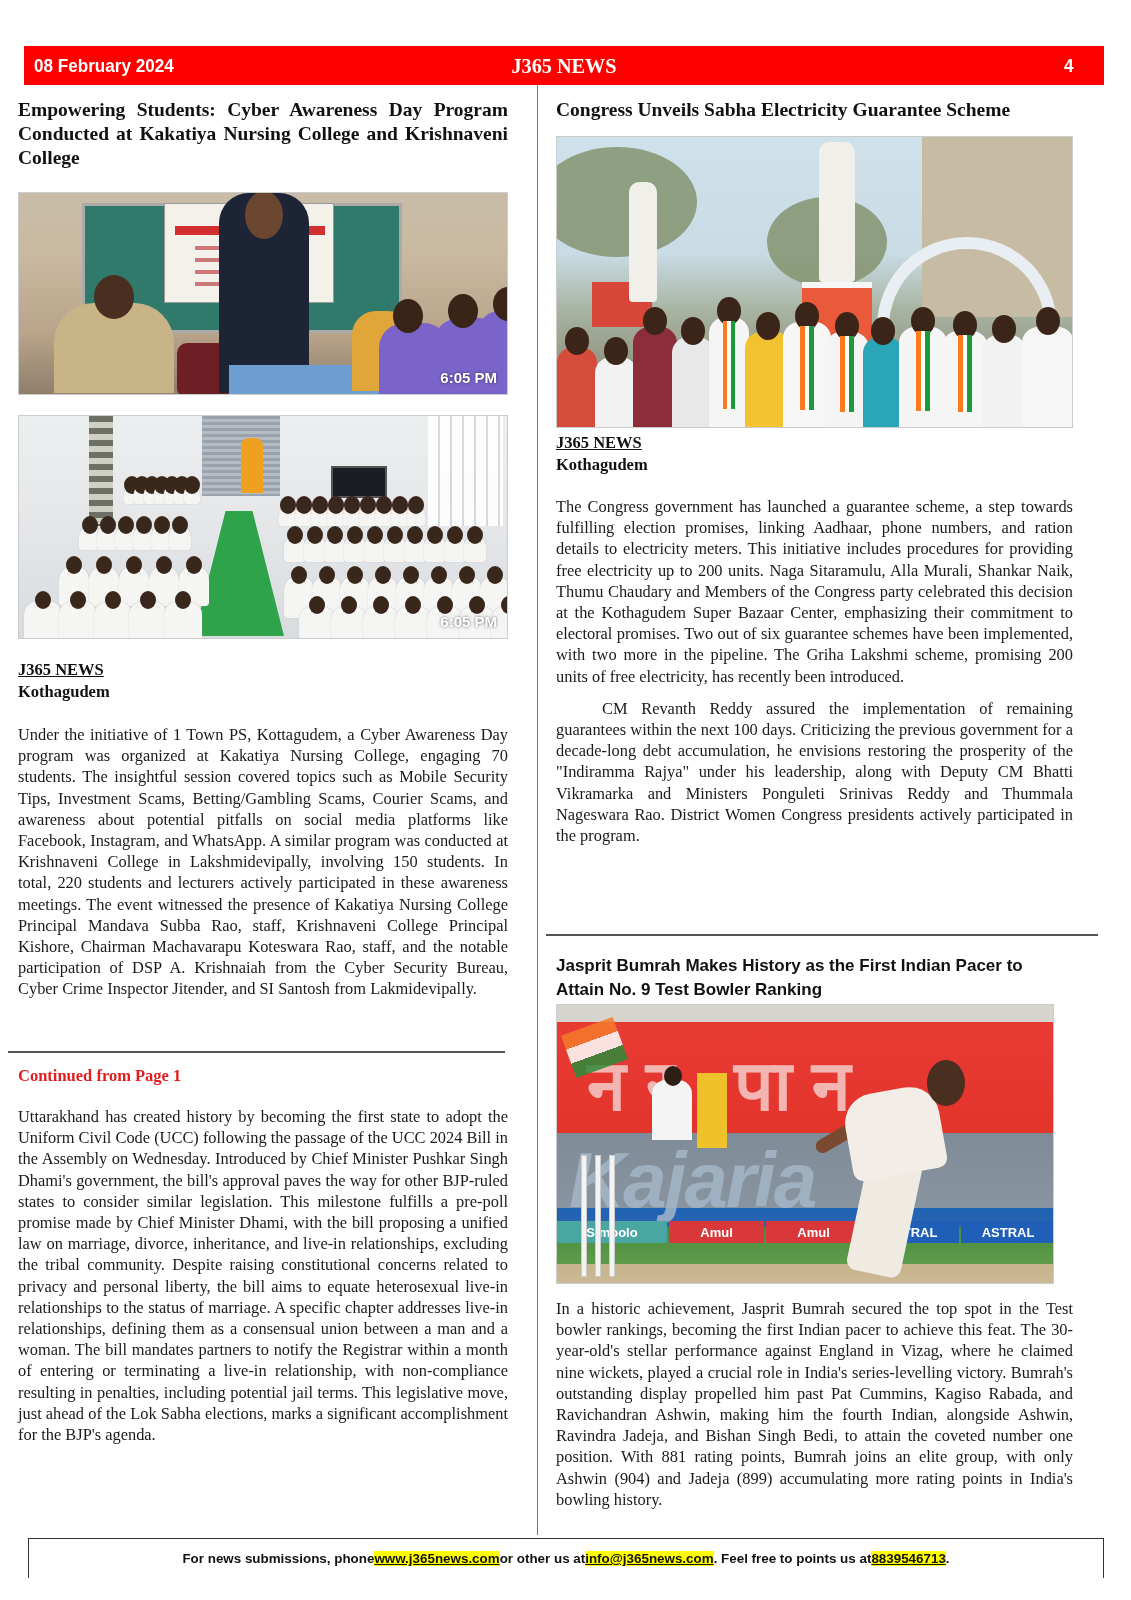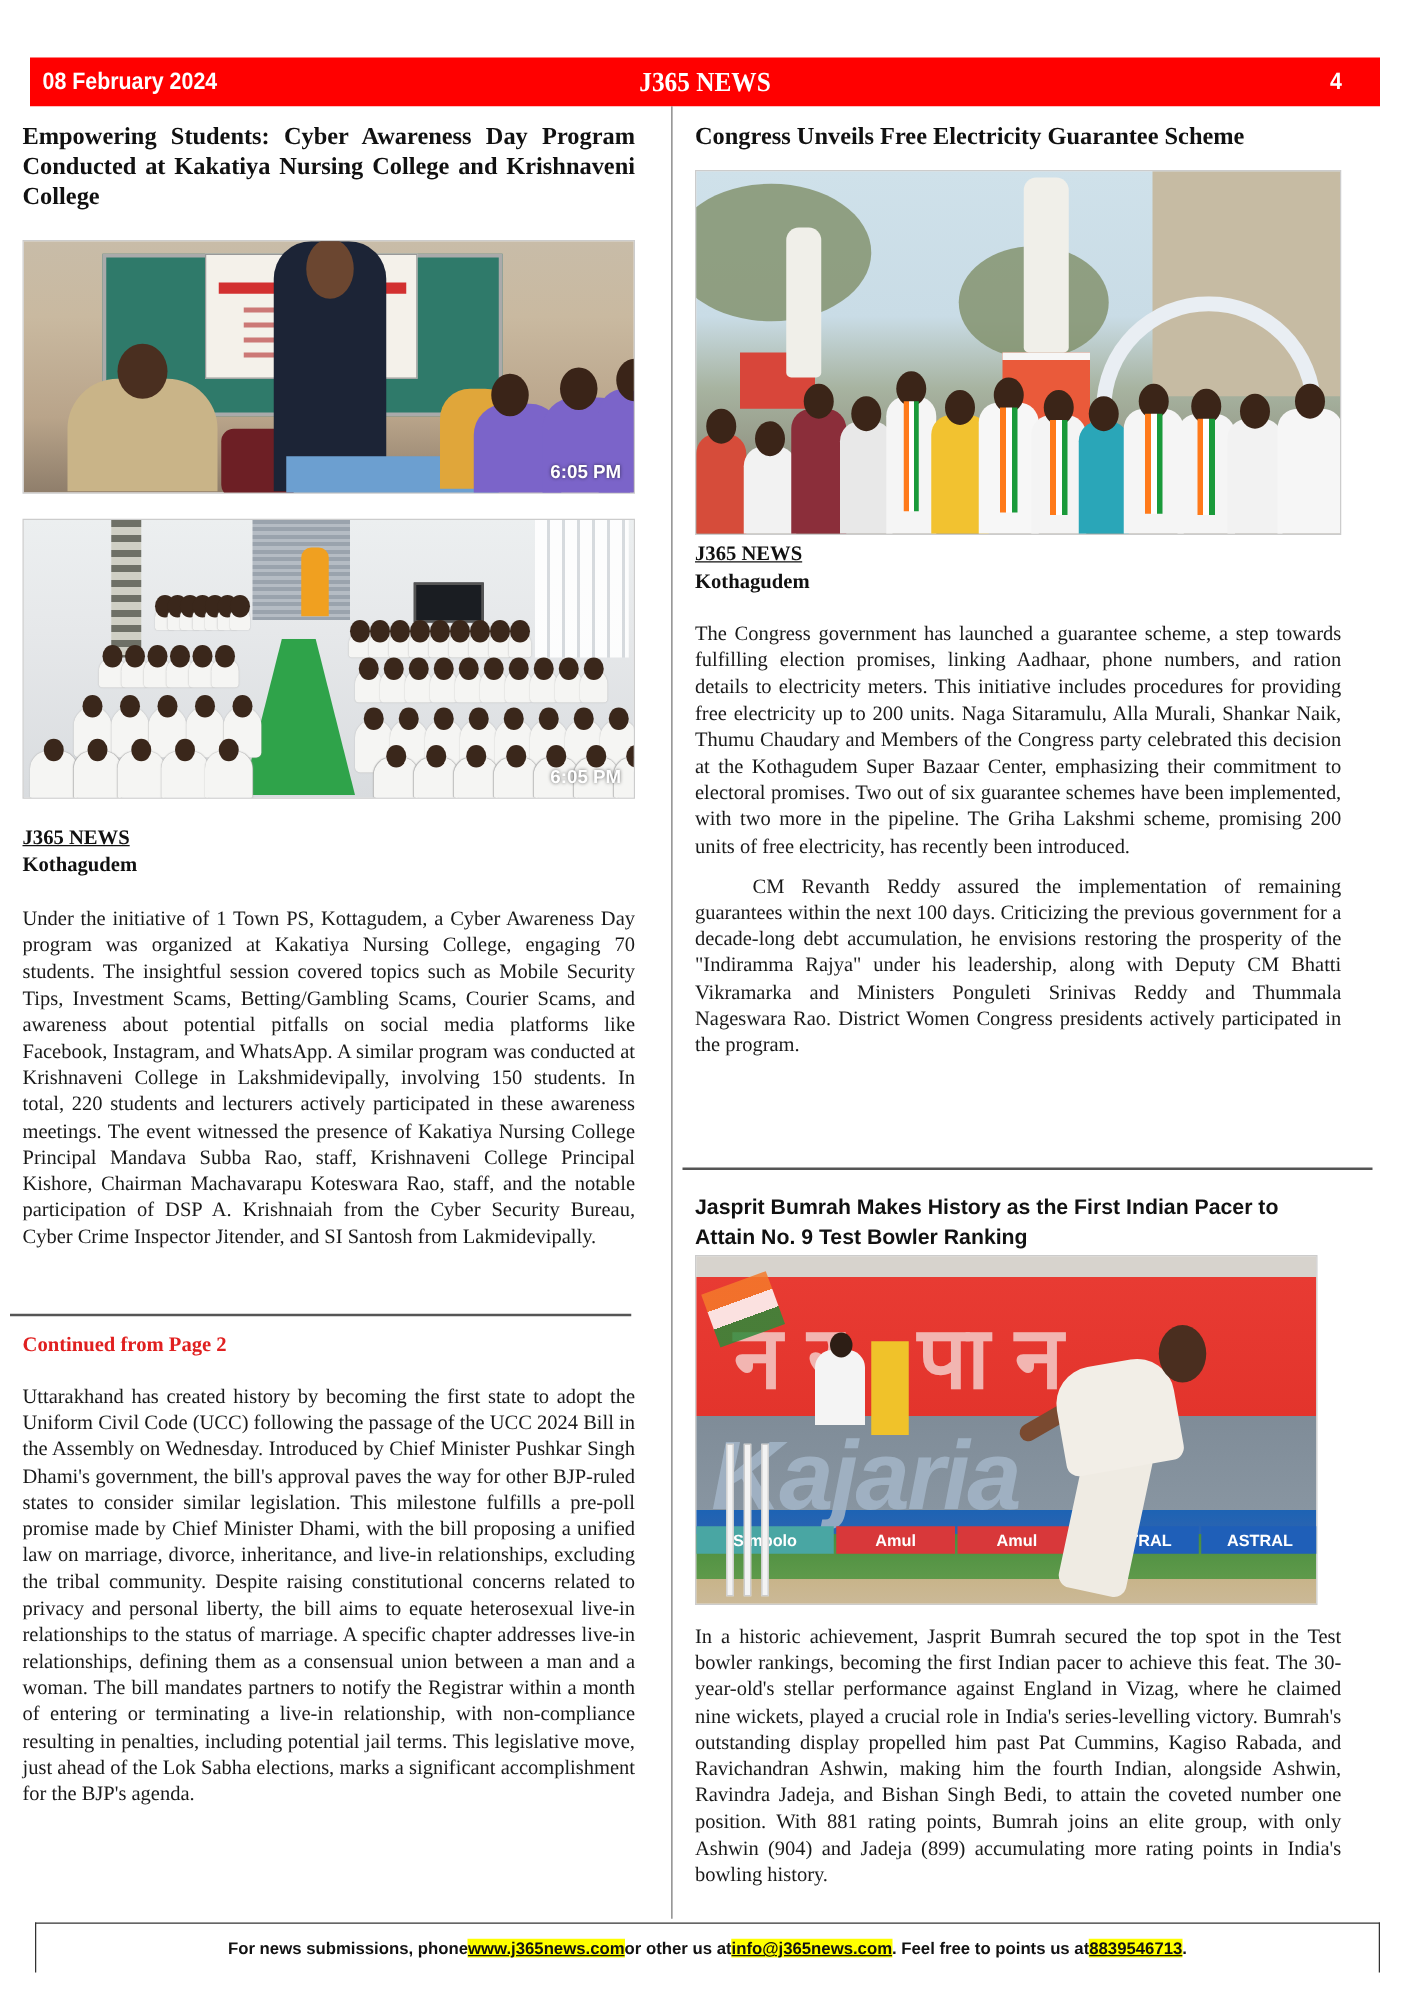--- a/index.html
+++ b/index.html
@@ -346,28 +346,28 @@
       <div class="source">J365 NEWS</div>
       <div>Kothagudem</div>
     </div>
 
     <p class="body-text" style="margin-top:21px;">Under the initiative of 1 Town PS, Kottagudem, a Cyber Awareness Day program was organized at Kakatiya Nursing College, engaging 70 students. The insightful session covered topics such as Mobile Security Tips, Investment Scams, Betting/Gambling Scams, Courier Scams, and awareness about potential pitfalls on social media platforms like Facebook, Instagram, and WhatsApp. A similar program was conducted at Krishnaveni College in Lakshmidevipally, involving 150 students. In total, 220 students and lecturers actively participated in these awareness meetings. The event witnessed the presence of Kakatiya Nursing College Principal Mandava Subba Rao, staff, Krishnaveni College Principal Kishore, Chairman Machavarapu Koteswara Rao, staff, and the notable participation of DSP A. Krishnaiah from the Cyber Security Bureau, Cyber Crime Inspector Jitender, and SI Santosh from Lakmidevipally.</p>
   </article>
 
   <div class="rule" style="left:-10px; top:953px; width:497px;"></div>
 
   <article style="position:absolute; left:0; top:968px; width:490px;">
-    <div class="continued">Continued from Page 2</div>
+    <div class="continued">Continued from Page 1</div>
     <p class="body-text" style="margin-top:20px;">Uttarakhand has created history by becoming the first state to adopt the Uniform Civil Code (UCC) following the passage of the UCC 2024 Bill in the Assembly on Wednesday. Introduced by Chief Minister Pushkar Singh Dhami's government, the bill's approval paves the way for other BJP-ruled states to consider similar legislation. This milestone fulfills a pre-poll promise made by Chief Minister Dhami, with the bill proposing a unified law on marriage, divorce, inheritance, and live-in relationships, excluding the tribal community. Despite raising constitutional concerns related to privacy and personal liberty, the bill aims to equate heterosexual live-in relationships to the status of marriage. A specific chapter addresses live-in relationships, defining them as a consensual union between a man and a woman. The bill mandates partners to notify the Registrar within a month of entering or terminating a live-in relationship, with non-compliance resulting in penalties, including potential jail terms. This legislative move, just ahead of the Lok Sabha elections, marks a significant accomplishment for the BJP's agenda.</p>
   </article>
 </section>
 
 <section class="col col-right">
   <article>
-    <h2 class="headline">Congress Unveils Free Electricity Guarantee Scheme</h2>
+    <h2 class="headline">Congress Unveils Sabha Electricity Guarantee Scheme</h2>
 
     <div class="photo p3" style="margin-top:14px; width:517px; height:292px;" title="Congress party members gathered near statues and a Telugu arch signboard">
       <div class="tree" style="left:-20px;top:10px;width:160px;height:110px;"></div>
       <div class="tree" style="left:210px;top:60px;width:120px;height:90px;"></div>
       <div class="bldg"></div>
       <div class="arch"></div>
       <div class="plinth2"></div>
       <div class="statue" style="left:72px;top:45px;width:28px;height:120px;"></div>
       <div class="plinth"></div>
       <div class="statue" style="left:262px;top:5px;width:36px;height:140px;"></div>

